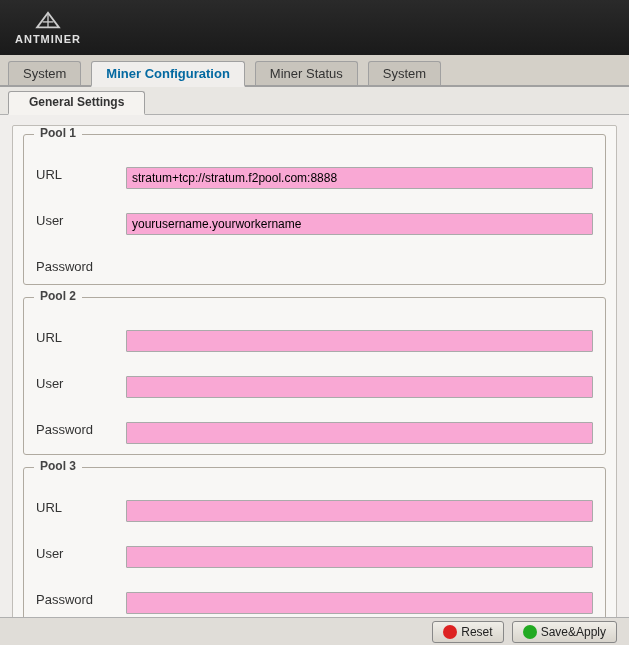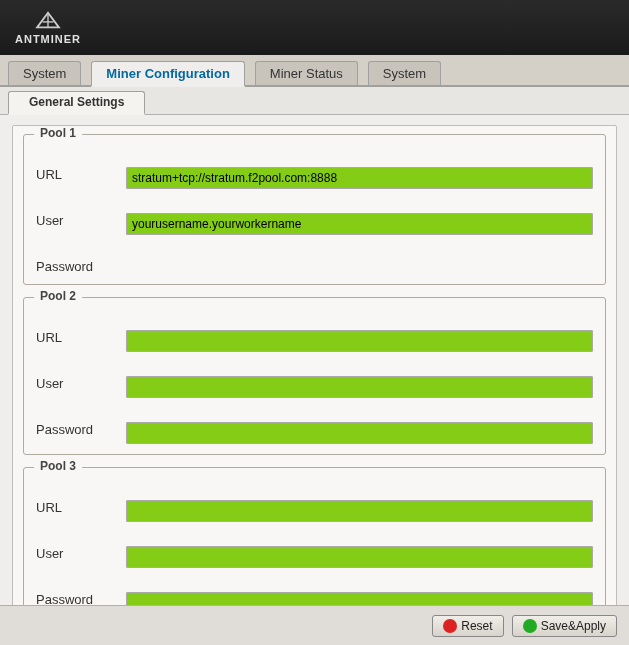--- a/index.html
+++ b/index.html
@@ -147,21 +147,21 @@
       width: 90px;
       font-size: 13px;
       color: #333;
     }
     .form-input {
       flex: 1;
       height: 22px;
       border: 1px solid #aaa;
       padding: 2px 5px;
       font-size: 12px;
-      background: #84cc16;
+      background: #f9a8d4;
       outline: none;
       border-radius: 1px;
     }
 
     
     .setup-section {
       border: 1px solid #b0aaa0;
       border-radius: 3px;
       padding: 8px 12px 10px 12px;
       position: relative;
@@ -177,21 +177,21 @@
       color: #444;
       font-weight: bold;
     }
 
     
     .footer-bar {
       position: absolute;
       bottom: 0;
       left: 0;
       right: 0;
-      height: 40px;
+      height: 28px;
       background: #e0ddd8;
       border-top: 1px solid #b0b0b0;
       display: flex;
       align-items: center;
       justify-content: flex-end;
       padding: 0 12px;
       gap: 8px;
     }
     .btn {
       display: flex;

